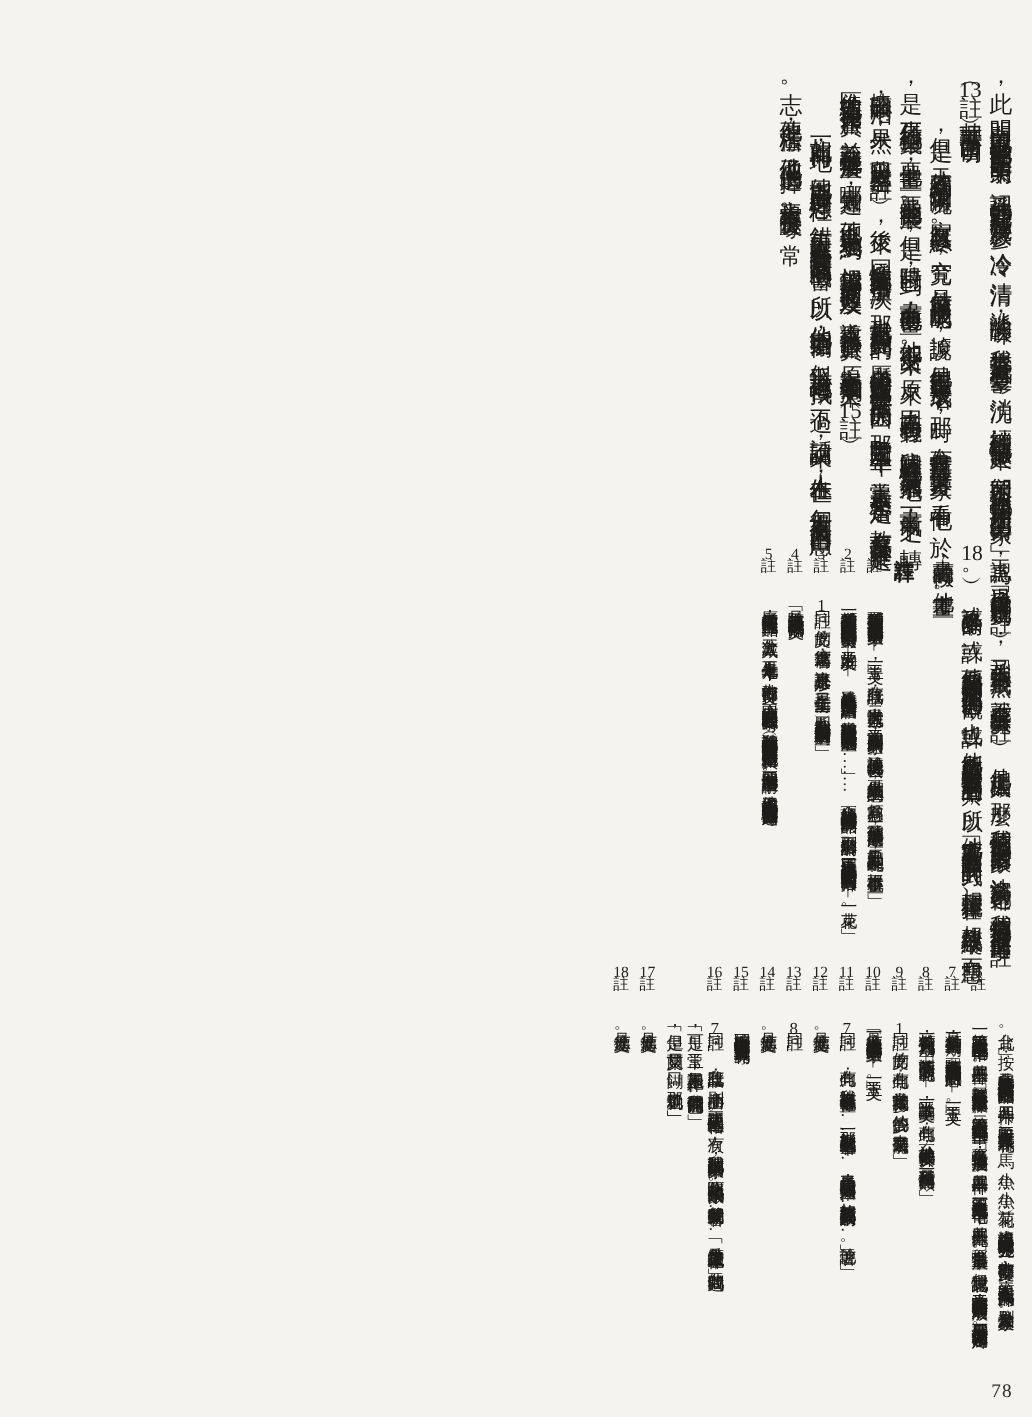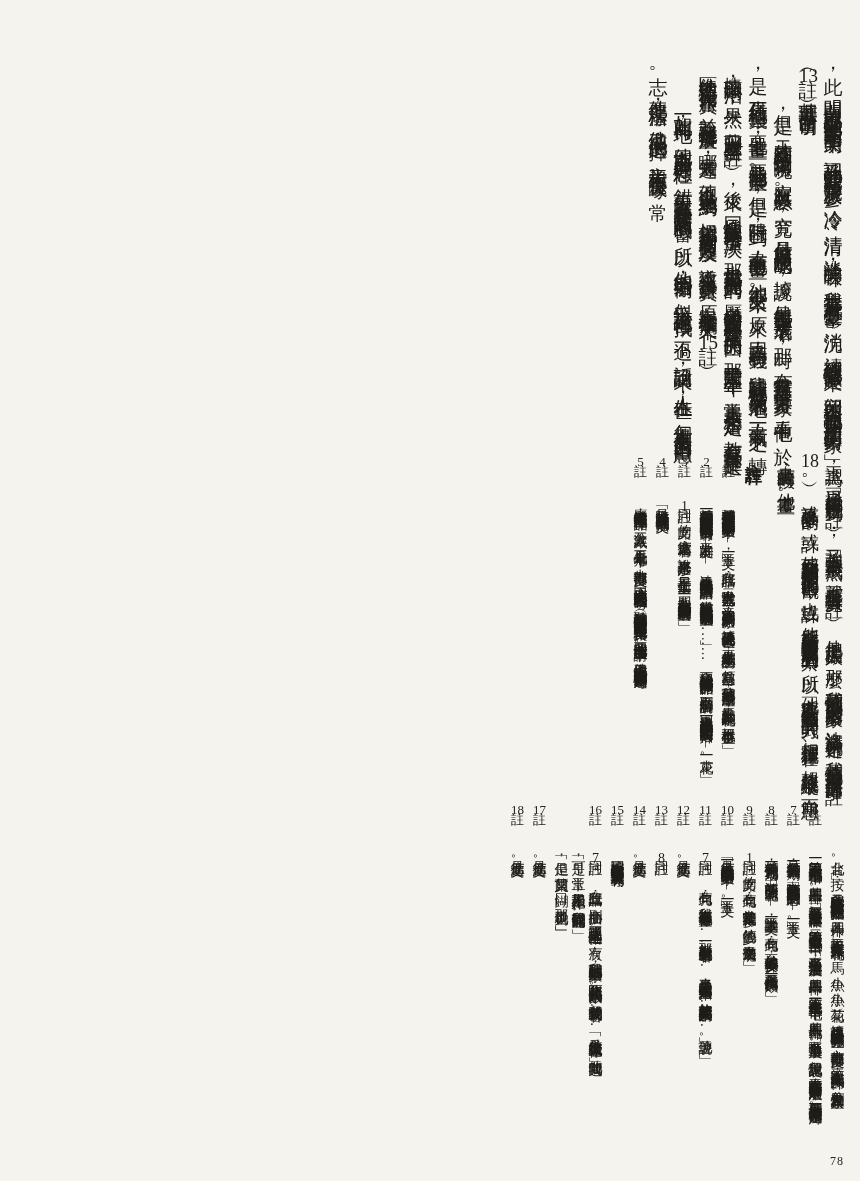--- a/index.html
+++ b/index.html
@@ -55,21 +55,21 @@
   .band3 .note-text{height:310px;}
 
   
   .band3{
     position:absolute;top:800px;right:14px;left:22px;height:368px;
     display:flex;flex-direction:row-reverse;justify-content:flex-start;align-items:flex-start;
   }
 
   .page-number{
     position:absolute;right:16px;bottom:12px;
-    font-size:12px;letter-spacing:1px;color:#2a2824;
+    font-size:16px;letter-spacing:1px;color:#2a2824;
   }
 </style>
 </head>
 <body>
 
 <div class="page">
 
   <section class="band1">
     <p>此，明明白白地說不喜歡他的畫的江萌（熊秉明），認爲他的盆花「有一種淒婉寂寥、冷冷、清清、淡淡的苦味，我覺得看了就有些憂鬱、消沈，神經質地病懨懨起來」，卻照樣不否認「他是個四川才子型的藝術家。」（註<span class="tcy">13</span>）其理亦可不言而自明了。</p>
     <p class="indent">但是，天才的結局卻是潦倒落魄、寂寂無名以終。究竟，是什麼原因造成的呢？據說，他早年在巴黎幾乎成名了。那時，有位畫商打算捧一位東方畫家、看中他；於是，先付給他一筆錢，要他畫畫，要爲他開畫展。但是，時限已到，畫商向他要畫，他卻交不出來。原來，因爲手頭有錢，這段時間他竟只忙於花天酒地了。畫商一氣之下，轉捧藤田嗣治，果然，藤田大享盛名（註<span class="tcy">14</span>）。後來，同樣性質的事又再重演了一次。那也就是前面先提到的，歷史博物館收藏有四十餘件常玉作品的原因。那時是民國五十一年，常玉表示想來台定居，教育部長黃季陸於是匯給他四百美元作旅費，並說定替他辦畫展。哪裏知道，他不以爲意地爽約了，把錢挪用去和朋友同遊埃及，導致來台缺少旅費，原定之事整個擱下來。（註<span class="tcy">15</span>）</p>

